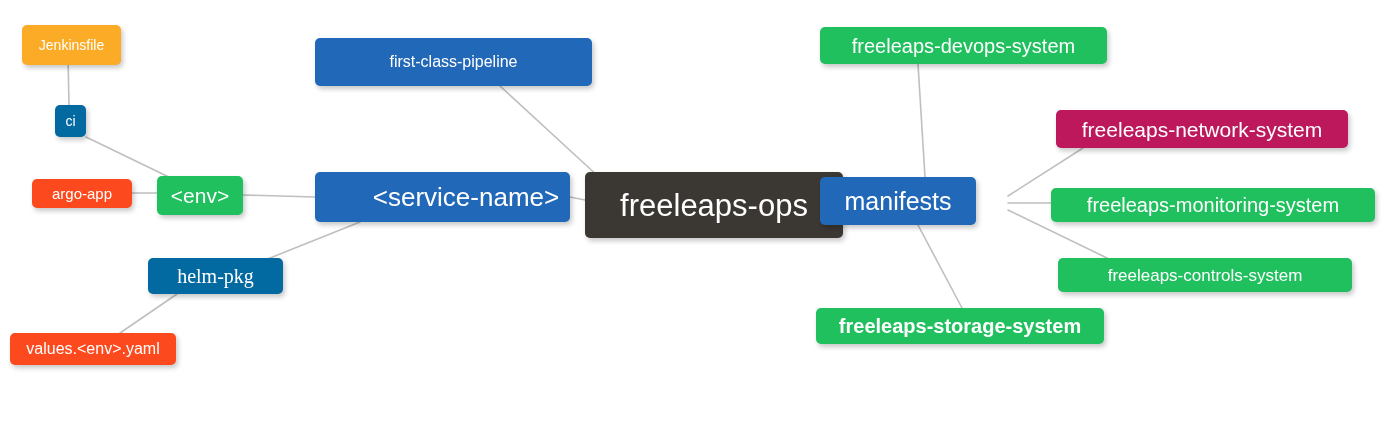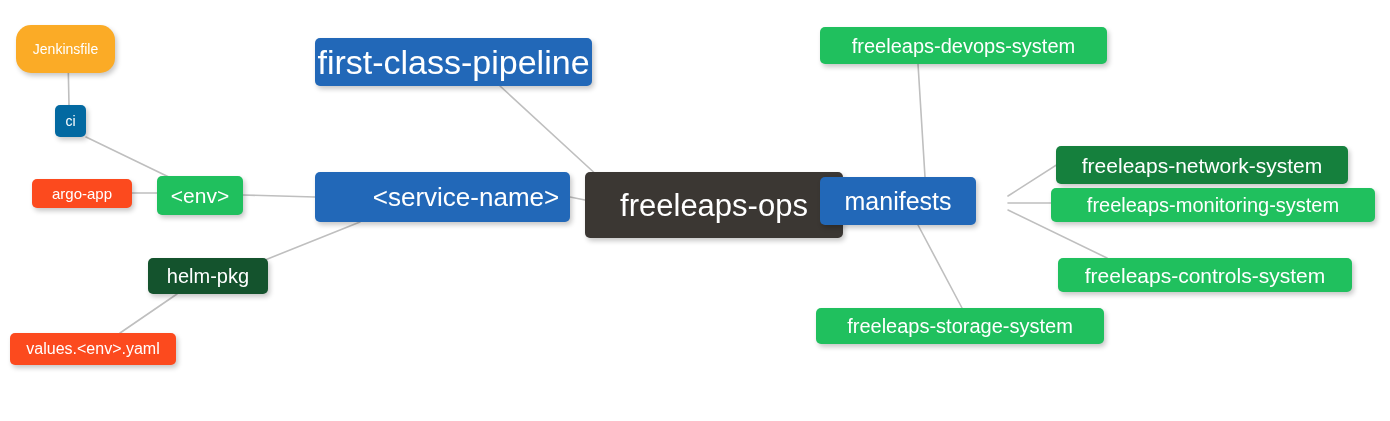--- a/index.html
+++ b/index.html
@@ -69,53 +69,53 @@
       <line x1="1008" y1="210" x2="1107" y2="258" stroke="#bfbfbf" stroke-width="1.6" stroke-linecap="round"></line>
       <line x1="918" y1="225" x2="962" y2="308" stroke="#bfbfbf" stroke-width="1.6" stroke-linecap="round"></line>
     </svg>
   <div id="node-layer">
       <div class="node" style="left: 585px; top: 172px; width: 258px; height: 66px; background: rgb(59, 55, 51); font-size: 31px;">
         <span class="node-label">freeleaps-ops</span>
       </div>
       <div class="node" style="left: 315px; top: 172px; width: 255px; height: 50px; background: rgb(34, 104, 184); font-size: 26px; padding-left: 47px;">
         <span class="node-label">&lt;service-name&gt;</span>
       </div>
-      <div class="node" style="left: 315px; top: 38px; width: 277px; height: 48px; background: rgb(34, 104, 184); font-size: 34px;">
+      <div class="node" style="left: 315px; top: 38px; width: 277px; height: 48px; background: rgb(34, 104, 184); font-size: 16px;">
         <span class="node-label">first-class-pipeline</span>
       </div>
       <div class="node" style="left: 820px; top: 177px; width: 156px; height: 48px; background: rgb(34, 104, 184); font-size: 25px;">
         <span class="node-label">manifests</span>
       </div>
       <div class="node" style="left: 157px; top: 176px; width: 86px; height: 39px; background: rgb(32, 192, 94); font-size: 21px; align-items: center;">
         <span class="node-label">&lt;env&gt;</span>
       </div>
-      <div class="node" style="left: 148px; top: 258px; width: 120px; height: 36px; background: #14532d; font-size: 20px;">
+      <div class="node" style="left: 148px; top: 258px; width: 135px; height: 36px; background: #0369a1; font-size: 20px; font-family: Liberation Serif, serif;">
         <span class="node-label">helm-pkg</span>
       </div>
-      <div class="node" style="left: 16px; top: 25px; width: 99px; height: 48px; background: rgb(251, 171, 38); font-size: 14px; border-radius: 15px;">
+      <div class="node" style="left: 22px; top: 25px; width: 99px; height: 40px; background: rgb(251, 171, 38); font-size: 14px;">
         <span class="node-label">Jenkinsfile</span>
       </div>
       <div class="node" style="left: 55px; top: 105px; width: 31px; height: 32px; background: #0369a1; font-size: 14px;">
         <span class="node-label">ci</span>
       </div>
       <div class="node" style="left: 32px; top: 179px; width: 100px; height: 29px; background: rgb(252, 74, 30); font-size: 15px;">
         <span class="node-label">argo-app</span>
       </div>
       <div class="node" style="left: 10px; top: 333px; width: 166px; height: 32px; background: rgb(252, 74, 30); font-size: 16px;">
         <span class="node-label">values.&lt;env&gt;.yaml</span>
       </div>
       <div class="node" style="left: 820px; top: 27px; width: 287px; height: 37px; background: rgb(32, 192, 94); font-size: 20px;">
         <span class="node-label">freeleaps-devops-system</span>
       </div>
-      <div class="node" style="left: 1056px; top: 110px; width: 292px; height: 38px; background: #15803d; font-size: 21px; margin-top: 36px;">
+      <div class="node" style="left: 1056px; top: 110px; width: 292px; height: 38px; background: #be185d; font-size: 21px;">
         <span class="node-label">freeleaps-network-system</span>
       </div>
       <div class="node" style="left: 1051px; top: 188px; width: 324px; height: 34px; background: rgb(32, 192, 94); font-size: 20px; justify-content: flex-end;">
         <span class="node-label">freeleaps-monitoring-system</span>
       </div>
-      <div class="node" style="left: 1058px; top: 258px; width: 294px; height: 34px; background: rgb(32, 192, 94); font-size: 21px;">
+      <div class="node" style="left: 1058px; top: 258px; width: 294px; height: 34px; background: rgb(32, 192, 94); font-size: 17px;">
         <span class="node-label">freeleaps-controls-system</span>
       </div>
-      <div class="node" style="left: 816px; top: 308px; width: 288px; height: 36px; background: rgb(32, 192, 94); font-size: 20px;">
+      <div class="node" style="left: 816px; top: 308px; width: 288px; height: 36px; background: rgb(32, 192, 94); font-size: 20px; font-weight: bold;">
         <span class="node-label">freeleaps-storage-system</span>
       </div>
     </div>
 </div>
 
 </body></html>

